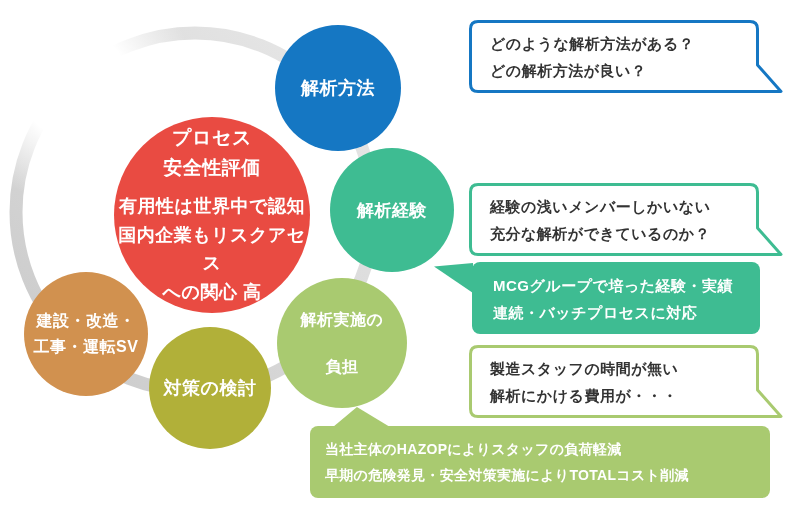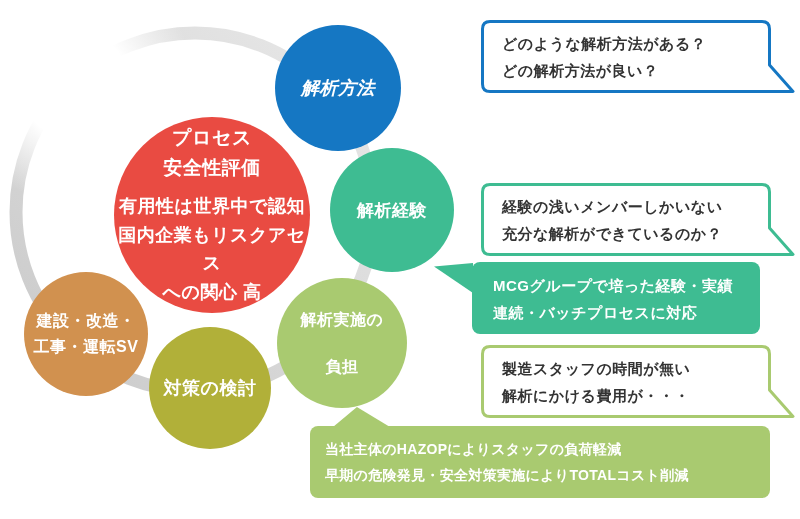--- a/index.html
+++ b/index.html
@@ -23,30 +23,30 @@
   }
   
   .circle {
     position:absolute; border-radius:50%;
     display:flex; flex-direction:column;
     align-items:center; justify-content:center;
     text-align:center; color:#ffffff; z-index:3;
     letter-spacing:0.5px;
   }
   #c-red    { left:114px; top:117px; width:196px; height:196px; background:var(--red); }
-  #c-blue   { left:275px; top:25px;  width:126px; height:126px; background:var(--blue);  font-size:18px;font-style:italic; }
+  #c-blue   { left:275px; top:25px;  width:126px; height:126px; background:var(--blue);  font-size:18px; }
   #c-teal   { left:330px; top:148px; width:124px; height:124px; background:var(--teal);  font-size:17px; }
   #c-lgreen { left:277px; top:278px; width:130px; height:130px; background:var(--light_green); font-size:16px; line-height:1.7;gap:20px; }
   #c-olive  { left:149px; top:327px; width:122px; height:122px; background:var(--olive); font-size:18px; }
   #c-orange { left:24px;  top:272px; width:124px; height:124px; background:var(--orange); font-size:16px; line-height:1.6; }
   .c-title { font-size:19px; line-height:1.6; margin-bottom:8px; }
   .c-sub   { font-size:18px; line-height:1.6; }
   
   .bubble { position:absolute; z-index:4; }
-  .wb { width:290px; height:73px;margin-left:12px; }
+  .wb { width:290px; height:73px; }
   .wb svg { position:absolute; left:0; top:0; overflow:visible; }
   .wb .txt {
     position:absolute; left:21px; top:10px;
     font-size:15px; line-height:27px; color:var(--text_dark);
     white-space:nowrap; letter-spacing:0.5px;
   }
   .fb { width:288px; height:72px; border-radius:8px; }
   .fb .txt {
     padding:10px 0 0 21px;
     font-size:15px; line-height:27px; color:#ffffff;

